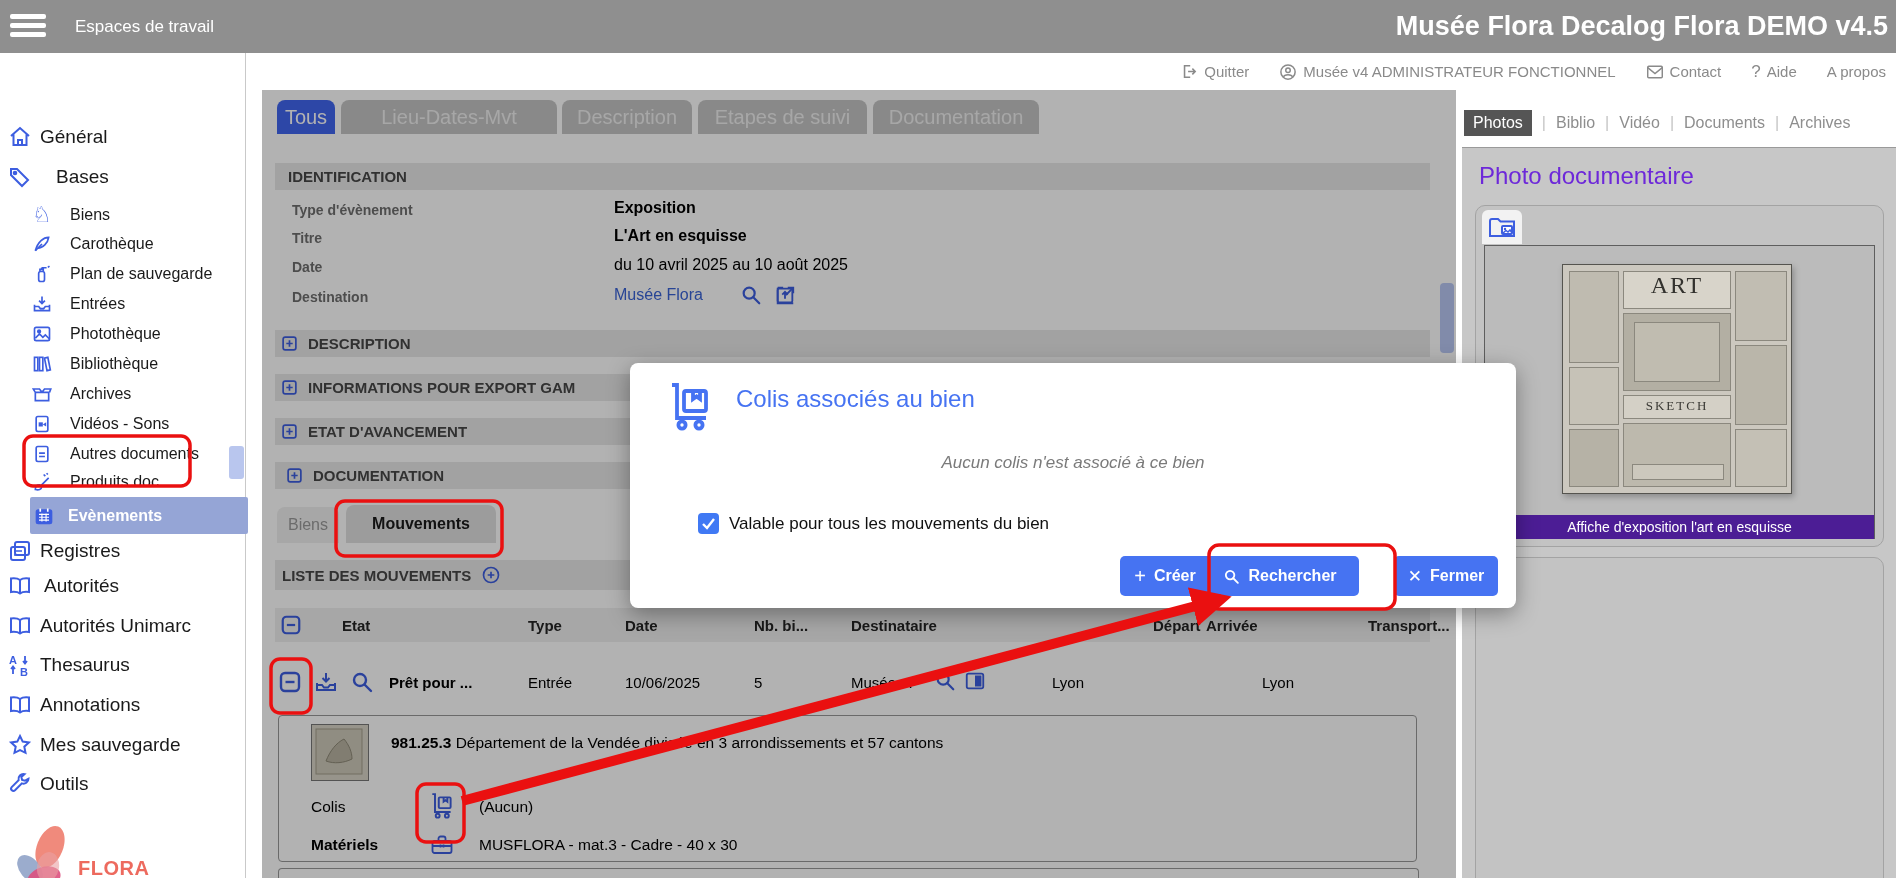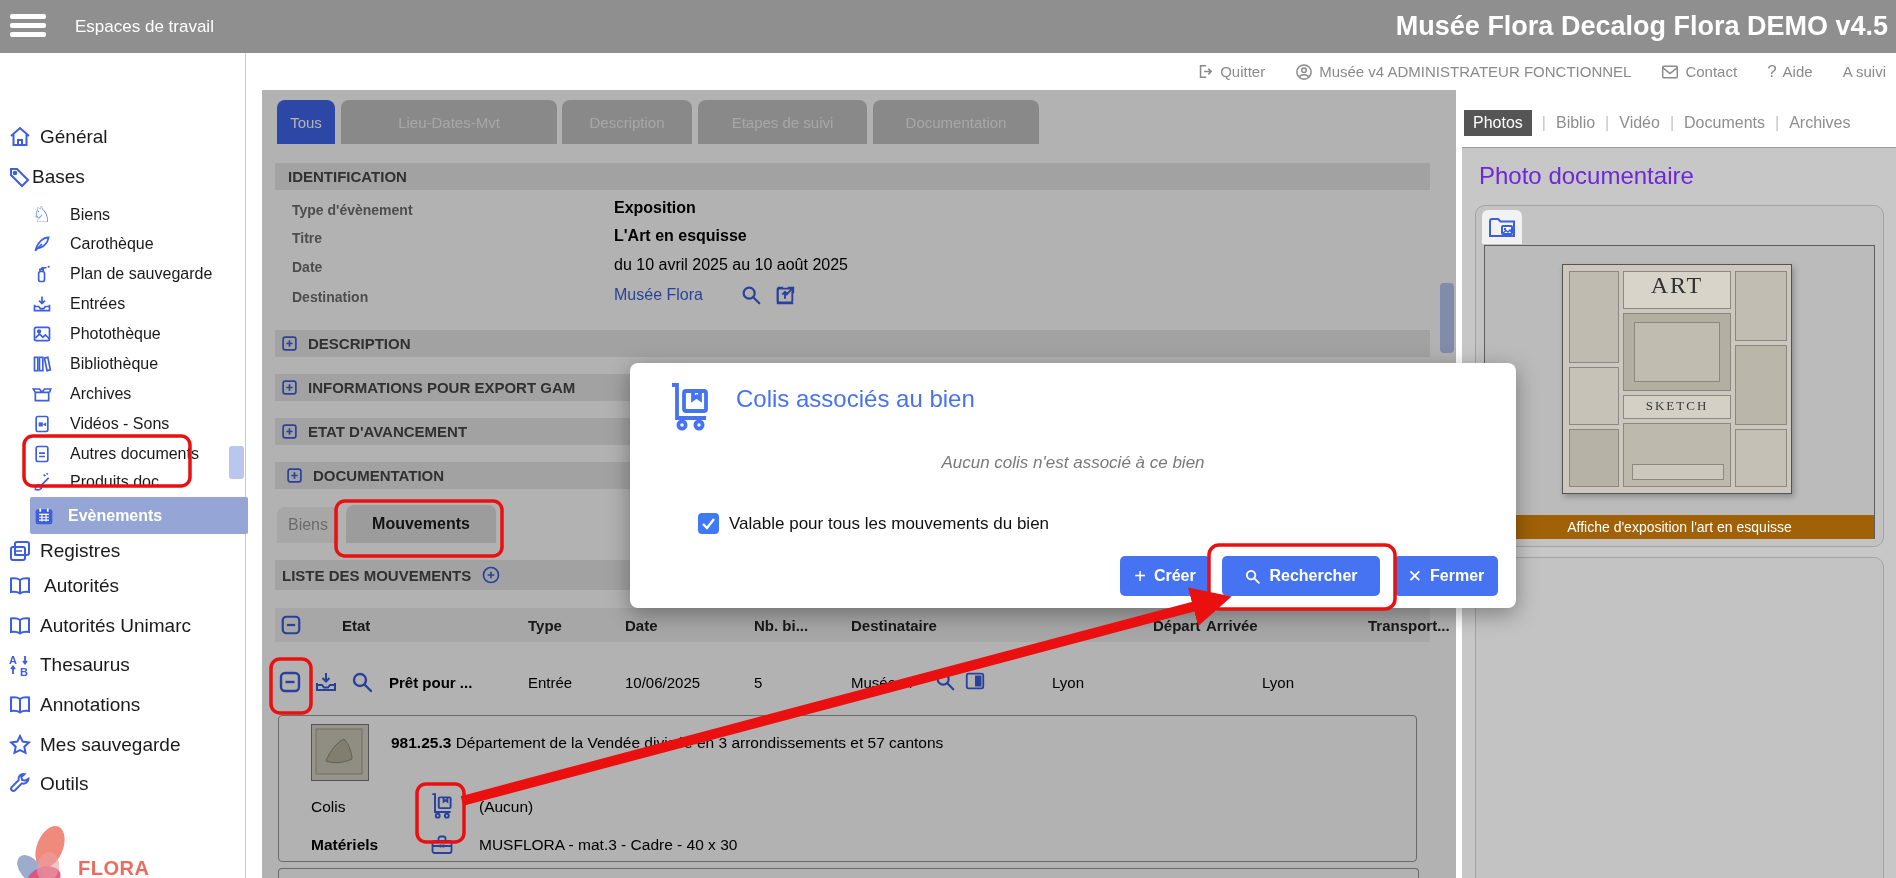--- a/index.html
+++ b/index.html
@@ -20,22 +20,22 @@
   #side{left:0;top:53px;width:245px;height:825px;background:#fff;border-right:1px solid #c9c9c9}
   .sitem{position:absolute;display:flex;align-items:center;cursor:pointer;color:#1a1a1a}
   .sitem .lbl{white-space:nowrap}
   .lvl0{font-size:19px}
   .lvl1{font-size:16px}
   #evt-hl{left:30px;top:444px;width:218px;height:37px;background:#95a5d6;border-radius:2px}
   #evt-hl .lbl{color:#fff;font-weight:bold}
   
   #main{left:262px;top:90px;width:1194px;height:788px;background:#fff;overflow:hidden}
   #dim{left:262px;top:90px;width:1194px;height:788px;background:rgba(0,0,0,.30);z-index:5}
-  .tab{position:absolute;height:44px;border-radius:8px 8px 0 0;display:flex;align-items:center;
-       justify-content:center;font-size:15px;cursor:pointer;background:#c5c5c5;color:#efefef}
+  .tab{position:absolute;height:34px;border-radius:8px 8px 0 0;display:flex;align-items:center;
+       justify-content:center;font-size:20px;cursor:pointer;background:#c5c5c5;color:#efefef}
   .tab.on{background:#4166f0;color:#fff}
   .band{position:absolute;left:13px;width:1155px;height:27px;background:#e8e8e8;display:flex;
         align-items:center;font-weight:bold;color:#474747;font-size:15px;gap:10px;padding-left:3px;box-sizing:border-box}
   .flabel{position:absolute;font-size:14px;font-weight:bold;color:#6f6f6f}
   .fval{position:absolute;font-size:16px;color:#000}
   .link{color:#3a63d6;cursor:pointer}
   .subtab{position:absolute;border-radius:8px 8px 0 0;display:flex;align-items:center;justify-content:center;cursor:pointer}
   .th{position:absolute;font-size:15px;font-weight:bold;color:#242424;white-space:nowrap}
   .td{position:absolute;font-size:15px;color:#000;white-space:nowrap}
   .sqbtn{position:absolute;cursor:pointer;color:#3d5ee0}
@@ -99,21 +99,21 @@
           <path d="M2 5l10 8 10-8"></path>
         </svg>
       </span>
     <span>Contact</span>
   </div>
   <div class="item">
     <span style="font-size:17px">?</span>
     <span>Aide</span>
   </div>
   <div class="item">
-    <span>A suivi</span>
+    <span>A propos</span>
   </div>
 </div>
 
 <div id="side" class="ab">
 
   <div class="sitem lvl0" style="left:8px;top:72px">
     <span class="ic" style="width:24px;height:24px">
       <svg viewBox="0 0 24 24" fill="none" stroke="currentColor" stroke-width="2">
           <path d="M3 11L12 3l9 8M5.5 9.5V20h13V9.5"></path>
           <path d="M10 20v-5h4v5"></path>
@@ -121,21 +121,21 @@
       </span>
     <span class="lbl" style="margin-left:8px">Général</span>
   </div>
   <div class="sitem lvl0" style="left:8px;top:112px">
     <span class="ic" style="width:24px;height:24px">
       <svg viewBox="0 0 24 24" fill="none" stroke="currentColor" stroke-width="2">
           <path d="M3 10V4h6l11 11-6 6z"></path>
           <circle cx="7" cy="8" r="1.3" fill="currentColor"></circle>
         </svg>
       </span>
-    <span class="lbl" style="margin-left:0">Bases</span>
+    <span class="lbl" style="margin-left:24px">Bases</span>
   </div>
 
   <div class="sitem lvl1" style="left:32px;top:151px">
     <span class="ic" style="width:20px;height:22px;font-size:22px;line-height:22px">♘</span>
     <span class="lbl" style="margin-left:18px">Biens</span>
   </div>
   <div class="sitem lvl1" style="left:32px;top:181px">
     <span class="ic" style="width:20px;height:20px">
       <svg viewBox="0 0 24 24" fill="none" stroke="currentColor" stroke-width="2">
           <path d="M4 20C7 9 14 4 20 4c-1 7-7 13-13 13"></path>
@@ -528,21 +528,21 @@
         <div class="pcell" style="left:60px;top:48px;width:108px;height:78px;background:#b3afa3">
           <div class="pcell" style="left:10px;top:8px;width:86px;height:60px;background:#c0bcb0"></div>
         </div>
         <div class="pcell" style="left:60px;top:130px;width:108px;height:24px;background:#d4d0c6;text-align:center">
           <span style="font-size:13px;color:#3a3934;letter-spacing:2px">SKETCH</span>
         </div>
         <div class="pcell" style="left:60px;top:158px;width:108px;height:64px;background:#bdb9ad">
           <div class="pcell" style="left:8px;top:40px;width:92px;height:16px;background:#ccc8bd"></div>
         </div>
       </div>
-      <div class="ab" style="left:0;top:269px;width:100%;height:24px;background:#a16207;color:#fff;font-size:14px;
+      <div class="ab" style="left:0;top:269px;width:100%;height:24px;background:#4c1d95;color:#fff;font-size:14px;
                   display:flex;align-items:center;justify-content:center">Affiche d'exposition l'art en esquisse</div>
     </div>
   </div>
   <div class="rbox" style="top:409px;height:340px"></div>
 </div>
 
 <div id="modal" class="ab">
   <span class="ab" style="left:36px;top:18px;width:48px;height:54px;color:#4673f2">
     <svg viewBox="0 0 24 26" fill="none" stroke="currentColor" stroke-width="1.9">
         <path d="M3 2h2.5v16.5H20"></path>
@@ -556,21 +556,21 @@
   <div class="ab" style="left:68px;top:150px;width:21px;height:21px;background:#4079f4;border-radius:4px">
     <svg width="21" height="21" viewBox="0 0 21 21">
         <path d="M5 11l4 4 7-9" fill="none" stroke="#fff" stroke-width="2.4"></path>
       </svg>
   </div>
   <div class="ab" style="left:99px;top:151px;font-size:17px;color:#111">Valable pour tous les mouvements du bien</div>
   <button class="btn" style="left:490px;width:90px">
     <span style="font-size:20px;font-weight:normal">+</span>
     <span>Créer</span>
   </button>
-  <button class="btn" style="left:592px;width:158px">
+  <button class="btn" style="left:571px;width:158px">
     <span class="ic" style="width:17px;height:17px;color:#fff">
       <svg viewBox="0 0 24 24" fill="none" stroke="currentColor" stroke-width="2.6">
           <circle cx="10" cy="10" r="6"></circle>
           <path d="M14.5 14.5L21 21" stroke-linecap="round"></path>
         </svg>
       </span>
     <span>Rechercher</span>
   </button>
   <button class="btn" style="left:764px;width:104px">
     <span style="font-size:17px;font-weight:normal">✕</span>

